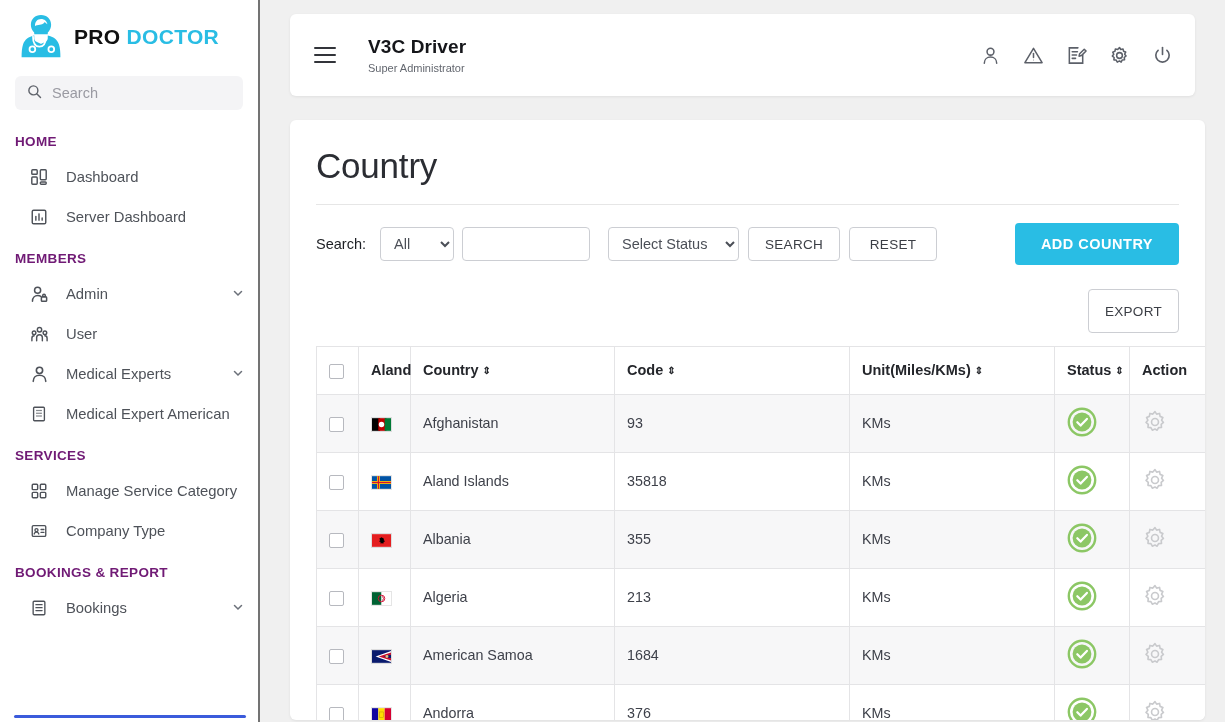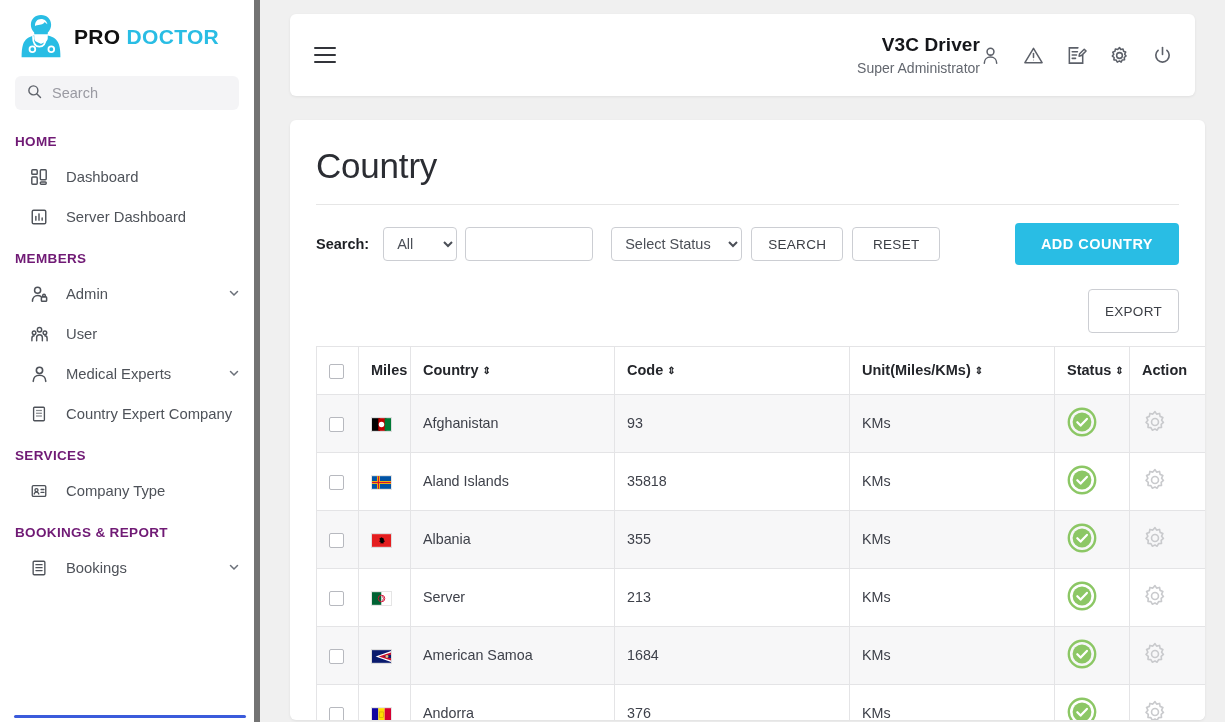--- a/index.html
+++ b/index.html
@@ -12,21 +12,21 @@
     -webkit-font-smoothing: antialiased;
   }
   .app { display: flex; width: 1225px; height: 722px; }
 
   
   .sidebar {
     width: 260px; min-width: 260px; height: 722px;
     background: #ffffff;
     position: relative;
     overflow: hidden;
-    border-right: 6px solid #737373;
+    border-right: 2px solid #737373;
   }
   .brand {
     display: flex; align-items: center;
     padding: 12px 0 10px 14px;
     height: 72px;
   }
   .brand-logo { width: 54px; height: 56px; flex: 0 0 54px; }
   .brand-text {
     font-size: 21px; font-weight: bold; letter-spacing: .3px;
     margin-left: 6px; white-space: nowrap;
@@ -84,44 +84,44 @@
     margin: 14px 30px 0 30px;
     height: 82px;
     background: #fff;
     border-radius: 6px;
     box-shadow: 0 1px 3px rgba(0,0,0,.07);
     display: flex; align-items: center;
     padding: 0 22px 0 24px;
   }
   .hamburger { width: 22px; height: 16px; display:flex; flex-direction:column; justify-content:space-between; cursor:pointer; }
   .hamburger span { display:block; height:2px; background:#32343a; border-radius:1px; }
-  .topbar-titles { margin-left: 32px; flex: 1; text-align: right; }
+  .topbar-titles { margin-left: 32px; flex: 1; }
   .topbar-title { font-size: 19px; font-weight: bold; color: #15161a; letter-spacing: .1px; }
-  .topbar-sub { font-size: 14px; color: #63676f; margin-top: 4px; }
+  .topbar-sub { font-size: 11px; color: #63676f; margin-top: 4px; }
   .topbar-icons { display: flex; align-items: center; gap: 22px; color: #5c6069; }
   .topbar-icons > span { cursor: pointer; display:flex; }
 
   .content-card {
     margin: 24px 20px 0 30px;
     background: #fff;
     border-radius: 6px;
     box-shadow: 0 1px 3px rgba(0,0,0,.07);
     padding: 26px 26px 2px 26px;
     height: 600px;
     overflow: hidden;
   }
   .page-title {
     font-size: 35px; color: #2b2d33; font-weight: normal;
     letter-spacing: -.2px; margin: 0 0 18px 0;
     padding-bottom: 18px;
     border-bottom: 1px solid #e6e6e6;
   }
 
   .filter-row { display: flex; align-items: center; gap: 0; margin-bottom: 24px; }
-  .filter-label { font-size: 14.5px; font-weight: bold; color: #1d1f24; margin-right: 14px; }
+  .filter-label { font-size: 14.5px; font-weight: normal; color: #1d1f24; margin-right: 14px; }
   .ctl {
     height: 34px; border: 1px solid #ccced3; border-radius: 4px;
     background: #fff; font-size: 14.5px; color: #4b4f57;
     font-family: "Liberation Sans", sans-serif;
     padding: 0 9px;
   }
   select.ctl { padding-right: 4px; }
   .sel-all { width: 74px; }
   .txt-search { width: 130px; margin-left: 8px; width: 128px; }
   .sel-status { width: 131px; margin-left: 18px; }
@@ -300,24 +300,35 @@
                 <circle cx="12.2" cy="6.2" r=".85"></circle>
               <circle cx="7.8" cy="9.2" r=".85"></circle>
                 <circle cx="10" cy="9.2" r=".85"></circle>
                 <circle cx="12.2" cy="9.2" r=".85"></circle>
               <circle cx="7.8" cy="12.2" r=".85"></circle>
                 <circle cx="10" cy="12.2" r=".85"></circle>
                 <circle cx="12.2" cy="12.2" r=".85"></circle>
             </g>
           </svg>
         </span>
-        <span class="nav-label">Country Expert Company</span>
+        <span class="nav-label">Medical Expert American</span>
       </div>
 
       <div class="nav-section">SERVICES</div>
+      <div class="nav-item">
+        <span class="nav-ico">
+          <svg width="18" height="18" viewBox="0 0 20 20" fill="none" stroke="#4e5259" stroke-width="1.6">
+            <rect x="2.5" y="2.5" width="6" height="6" rx="1"></rect>
+              <rect x="11.5" y="2.5" width="6" height="6" rx="1"></rect>
+            <rect x="2.5" y="11.5" width="6" height="6" rx="1"></rect>
+              <rect x="11.5" y="11.5" width="6" height="6" rx="1"></rect>
+          </svg>
+        </span>
+        <span class="nav-label">Manage Service Category</span>
+      </div>
       <div class="nav-item">
         <span class="nav-ico">
           <svg width="18" height="18" viewBox="0 0 20 20" fill="none" stroke="#4e5259" stroke-width="1.5">
             <rect x="2.5" y="4" width="15" height="12" rx="1.3"></rect>
             <circle cx="7.2" cy="9" r="1.7"></circle>
             <path d="M4.6 13.3c.4-1.3 1.4-2 2.6-2s2.2.7 2.6 2" stroke-linecap="round"></path>
             <line x1="12.3" y1="8.3" x2="15.4" y2="8.3" stroke-linecap="round"></line>
             <line x1="12.3" y1="11.6" x2="15.4" y2="11.6" stroke-linecap="round"></line>
           </svg>
         </span>
@@ -426,21 +437,21 @@
         <span class="spacer"></span>
         <button class="btn-outline btn-export">EXPORT</button>
       </div>
 
       <table class="data">
         <thead>
           <tr>
             <th class="c-chk">
               <input type="checkbox" class="cb" style="">
             </th>
-            <th class="c-flag"><span>Miles</span></th>
+            <th class="c-flag"><span>Aland</span></th>
             <th class="c-country"><span>Country</span><span class="sort">⇕</span></th>
             <th class="c-code"><span>Code</span><span class="sort">⇕</span></th>
             <th class="c-unit"><span>Unit(Miles/KMs)</span><span class="sort">⇕</span></th>
             <th class="c-status"><span>Status</span><span class="sort">⇕</span></th>
             <th class="c-action"><span>Action</span></th>
           </tr>
         </thead>
         <tbody id="tbody">
             <tr class="odd">
               <td class="c-chk"><input type="checkbox" class="cb" style=""></td>
@@ -506,21 +517,21 @@
                     <circle cx="12" cy="12" r="3.2"></circle>
                     <path d="M12 2.4l1.5 2.3 2.7-.6.5 2.7 2.6 1-1.2 2.5 1.7 2.1-2.1 1.8.3 2.8-2.7.2-1.3 2.4L12 18.5l-2.5 1.1-1.3-2.4-2.7-.2.3-2.8-2.1-1.8 1.7-2.1-1.2-2.5 2.6-1 .5-2.7 2.7.6z" stroke-linejoin="round"></path>
                   </svg>
                 </span></td>
             </tr>
             <tr class="even">
               <td class="c-chk"><input type="checkbox" class="cb" style=""></td>
               <td class="c-flag"><svg class="flag" viewBox="0 0 21 14">
                   <use href="#fl-dz"></use>
                 </svg></td>
-              <td class="c-country">Server</td>
+              <td class="c-country">Algeria</td>
               <td class="c-code">213</td>
               <td class="c-unit">KMs</td>
               <td class="c-status"><span class="status-badge">
                   <svg width="30" height="30" viewBox="0 0 30 30">
                     <circle cx="15" cy="15" r="13.2" fill="none" stroke="#8cc765" stroke-width="2.4"></circle>
                     <circle cx="15" cy="15" r="9.4" fill="#8cc765"></circle>
                     <path d="M10.3 15.2 13.6 18.6 19.9 11.9" fill="none" stroke="#fff" stroke-width="2.2" stroke-linecap="round" stroke-linejoin="round"></path>
                   </svg>
                 </span></td>
               <td class="c-action"><span class="gear-btn">

